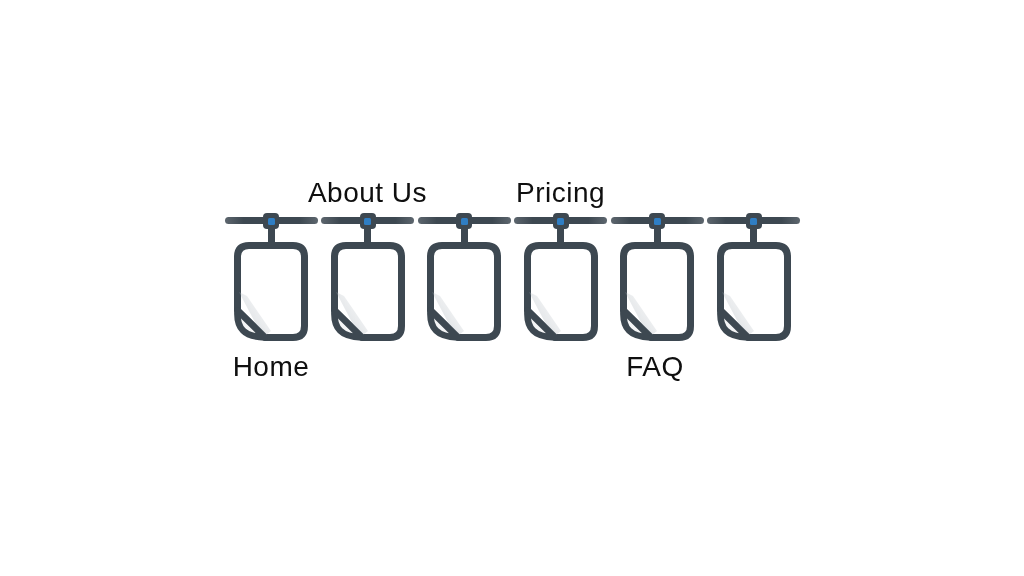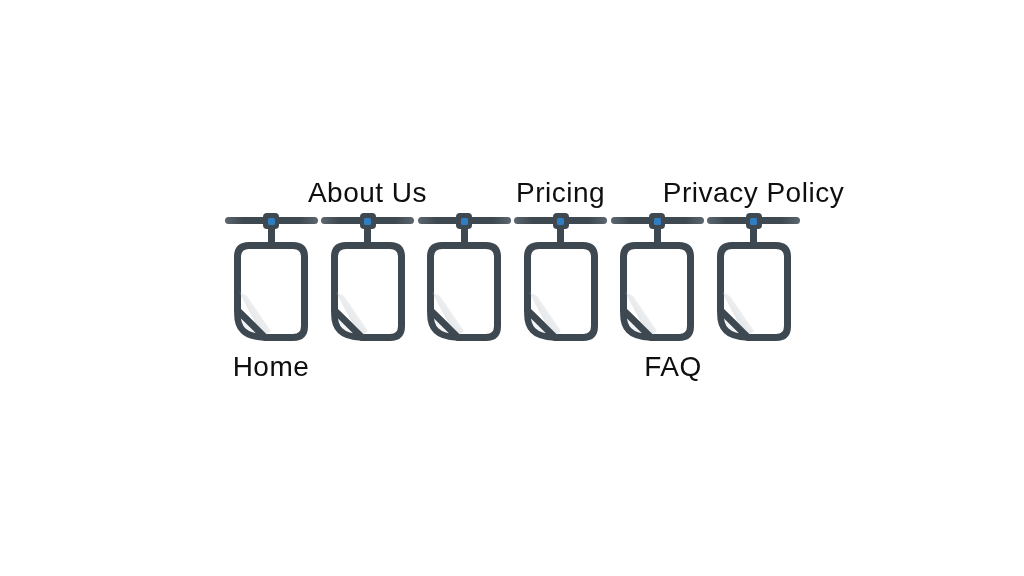--- a/index.html
+++ b/index.html
@@ -117,18 +117,17 @@
     <div class="seg"></div>
     <div class="stem"></div>
     <div class="node"></div>
     <svg class="page" viewBox="0 0 74 99">
         <use href="#pageIcon"></use>
       </svg>
   </div>
 
   <div class="lbl lbl-top" style="left:367.5px">About Us</div>
   <div class="lbl lbl-top" style="left:560.5px">Pricing</div>
-  <div class="lbl lbl-top" style="left:753.5px">Privacy Policy</div>
 
   <div class="lbl lbl-bottom" style="left:271px">Home</div>
-  <div class="lbl lbl-bottom" style="left:673px">FAQ</div>
+  <div class="lbl lbl-bottom" style="left:655px">FAQ</div>
 
 </div>
 
 </body></html>

